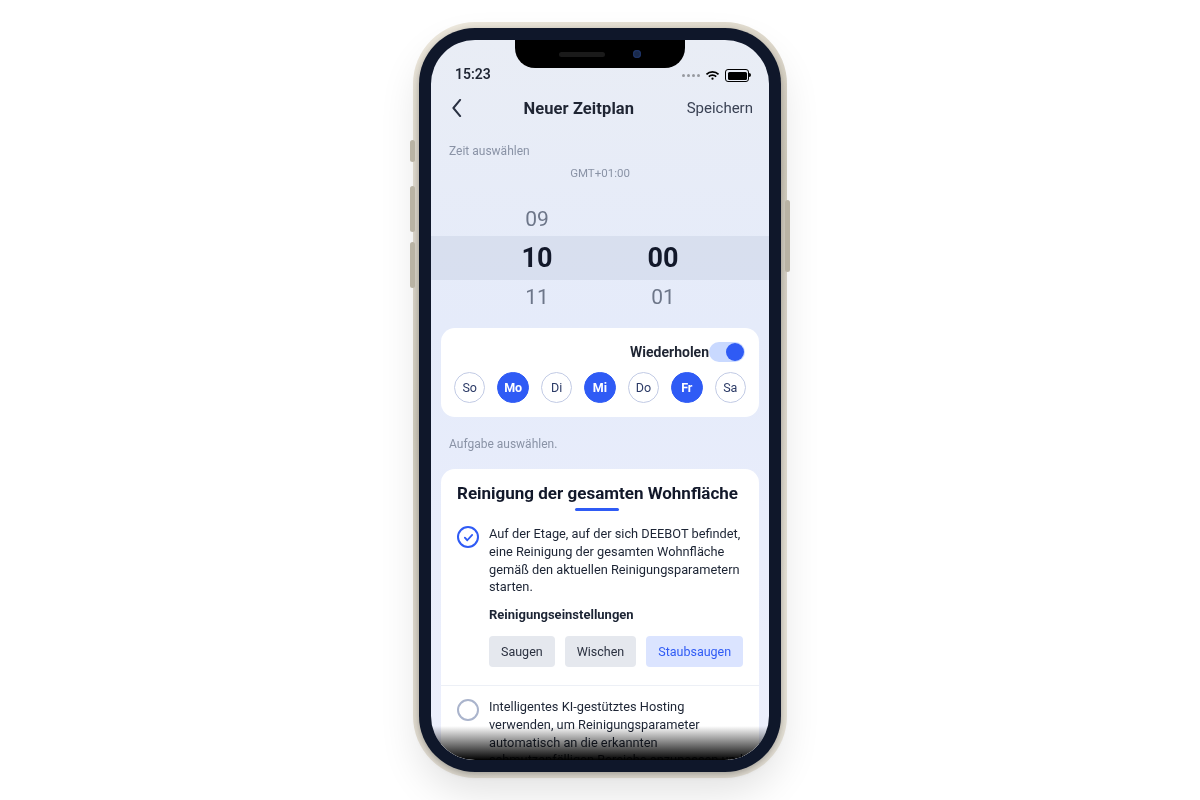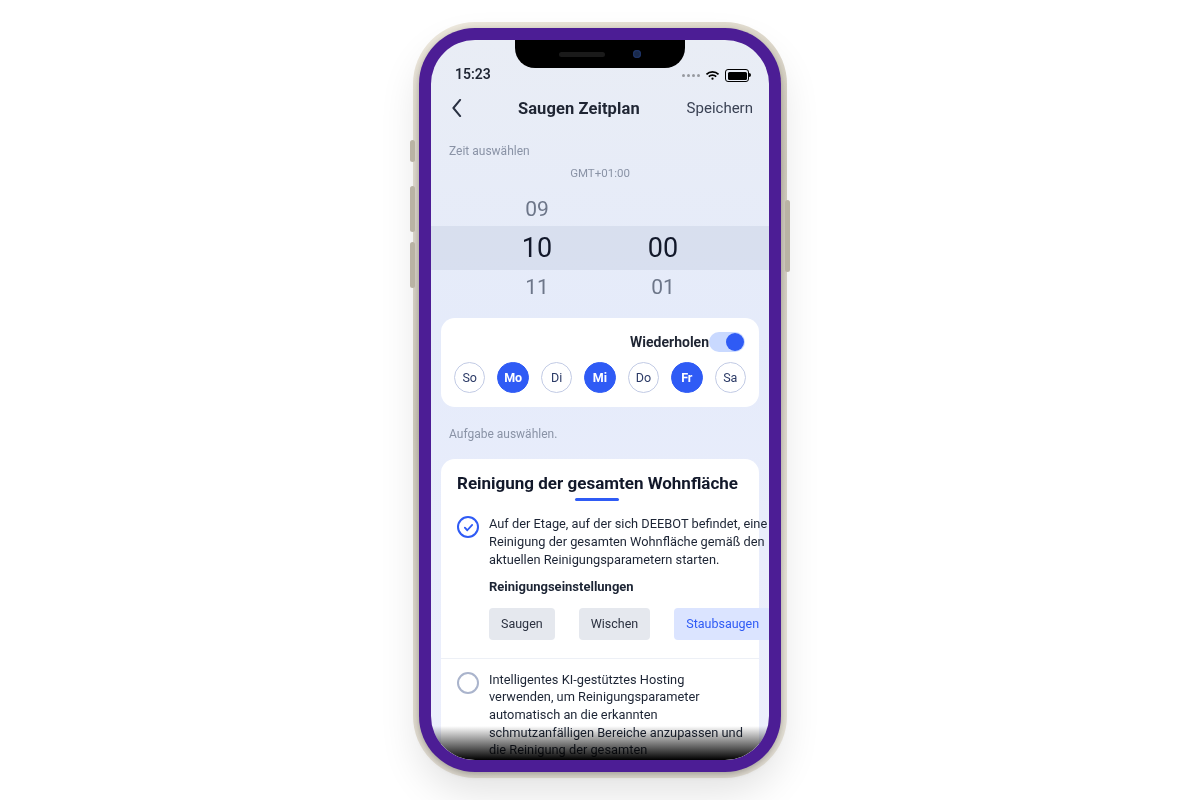--- a/index.html
+++ b/index.html
@@ -19,21 +19,21 @@
     font-family:-apple-system,BlinkMacSystemFont,"Segoe UI",Roboto,Helvetica,Arial,sans-serif;
     color:var(--text);
     display:flex;align-items:center;justify-content:center;
   }
 
   
   .phone{
     position:relative;
     width:362px;height:744px;
     border-radius:56px;
-    background:#4c1d95;
+    background:#0f172a;
     box-shadow:0 2px 6px rgba(0,0,0,.25),0 20px 40px rgba(0,0,0,.12);
   }
   .phone::before{
     content:"";position:absolute;inset:-6px;border-radius:62px;
     background:linear-gradient(145deg,#efeadf 0%, #d8d2c4 40%, #efeadf 80%);
     z-index:-1;
   }
   
   .sidebtn{position:absolute;background:#b9b3a4;border-radius:3px;}
   .sb-mute{left:-9px;top:112px;width:5px;height:22px;}
@@ -68,23 +68,23 @@
   .nav{display:flex;align-items:center;justify-content:space-between;padding:10px 16px 8px 12px;}
   .back{width:28px;height:28px;display:flex;align-items:center;justify-content:center;color:#2a3142}
   .back svg{width:12px;height:18px}
   .title{font-weight:700;font-size:16.5px;letter-spacing:.1px}
   .save{font-size:15px;color:#3a4254}
 
   
   .section-label{font-size:12px;color:var(--muted);padding:14px 18px 4px}
   .gmt{font-size:11.5px;color:var(--muted);text-align:center;margin-top:4px}
 
-  .picker{margin-top:12px}
+  .picker{margin-top:22px}
   .picker .row{display:flex;justify-content:center;gap:86px;font-size:21px;color:#6d7689;height:34px;align-items:center}
-  .picker .row.sel{background:rgba(190,200,220,.35);font-size:27px;color:#12182a;font-weight:400;height:44px}
+  .picker .row.sel{background:rgba(190,200,220,.35);font-size:27px;color:#12182a;font-weight:700;height:44px}
   .picker .row span{min-width:40px;text-align:center}
 
   .card{background:var(--panel);border-radius:14px;margin:14px 10px 0;padding:14px 12px 14px;}
   .repeat-head{display:flex;align-items:center;justify-content:flex-end;font-weight:700;font-size:14px;padding:0 2px 10px}
   .toggle{width:36px;height:20px;border-radius:999px;background:#c9d9ff;position:relative}
   .toggle i{position:absolute;right:1px;top:1px;width:18px;height:18px;border-radius:50%;background:var(--blue2)}
   .days{display:flex;justify-content:space-between;gap:12px;padding:0 1px}
   .day{flex:1;aspect-ratio:1/1;max-width:40px;border-radius:50%;border:1.5px solid #c2cbe5;display:flex;align-items:center;justify-content:center;font-size:12.5px;color:#2b3a66;background:#fff}
   .day.on{background:var(--blue2);border-color:var(--blue2);color:#fff;font-weight:700}
 
@@ -93,21 +93,21 @@
   .tab.active::after{content:"";position:absolute;left:50%;transform:translateX(-50%);bottom:-8px;width:44px;height:3px;border-radius:3px;background:var(--blue2)}
   .tab.cut{color:#0f1420}
 
   .option{padding:12px 16px 14px;display:flex;gap:10px;font-size:12.8px;line-height:1.38;color:#1c2434}
   .option + .option{border-top:1px solid #edf0f6;margin-top:4px}
   .radio{flex:0 0 18px;width:18px;height:18px;border-radius:50%;border:2px solid var(--blue2);margin-top:1px;position:relative;background:#fff}
   .radio.empty{border-color:#aab4cc}
   .radio.check svg{position:absolute;inset:0;margin:auto;width:11px;height:11px}
   .opt-body{flex:1}
   .subhead{font-weight:700;margin-top:10px;margin-bottom:12px;font-size:13px}
-  .chips{display:flex;gap:24px}
+  .chips{display:flex;gap:10px}
   .chip{padding:7px 12px;border-radius:4px;background:var(--pill);font-size:12.5px;color:#2b3140}
   .chip.on{background:#dbe4ff;color:var(--blue2);font-weight:400}
 
   
   .fade{position:absolute;left:0;right:0;bottom:0;height:34px;border-radius:0 0 44px 44px;
         background:linear-gradient(180deg,rgba(0,0,0,0),#000);pointer-events:none}
 </style>
 </head>
 <body>
 
@@ -142,21 +142,21 @@
           </span>
       </span>
     </div>
 
     <div class="nav">
       <span class="back">
         <svg viewBox="0 0 12 20">
             <path d="M9.5 1 2 10l7.5 9" fill="none" stroke="currentColor" stroke-width="2.2" stroke-linecap="round" stroke-linejoin="round"></path>
           </svg>
       </span>
-      <span class="title">Saugen Zeitplan</span>
+      <span class="title">Neuer Zeitplan</span>
       <span class="save">Speichern</span>
     </div>
 
     <div class="section-label">Zeit auswählen</div>
     <div class="gmt">GMT+01:00</div>
     <div class="picker">
       <div class="row">
           <span>09</span>
           <span></span>
         </div>

